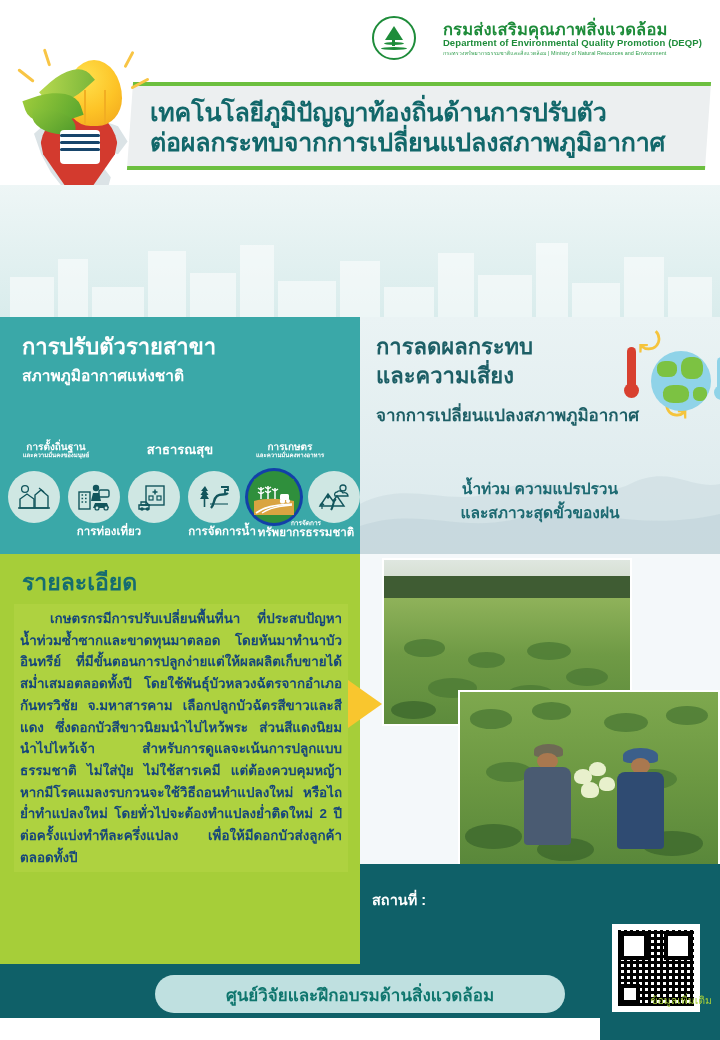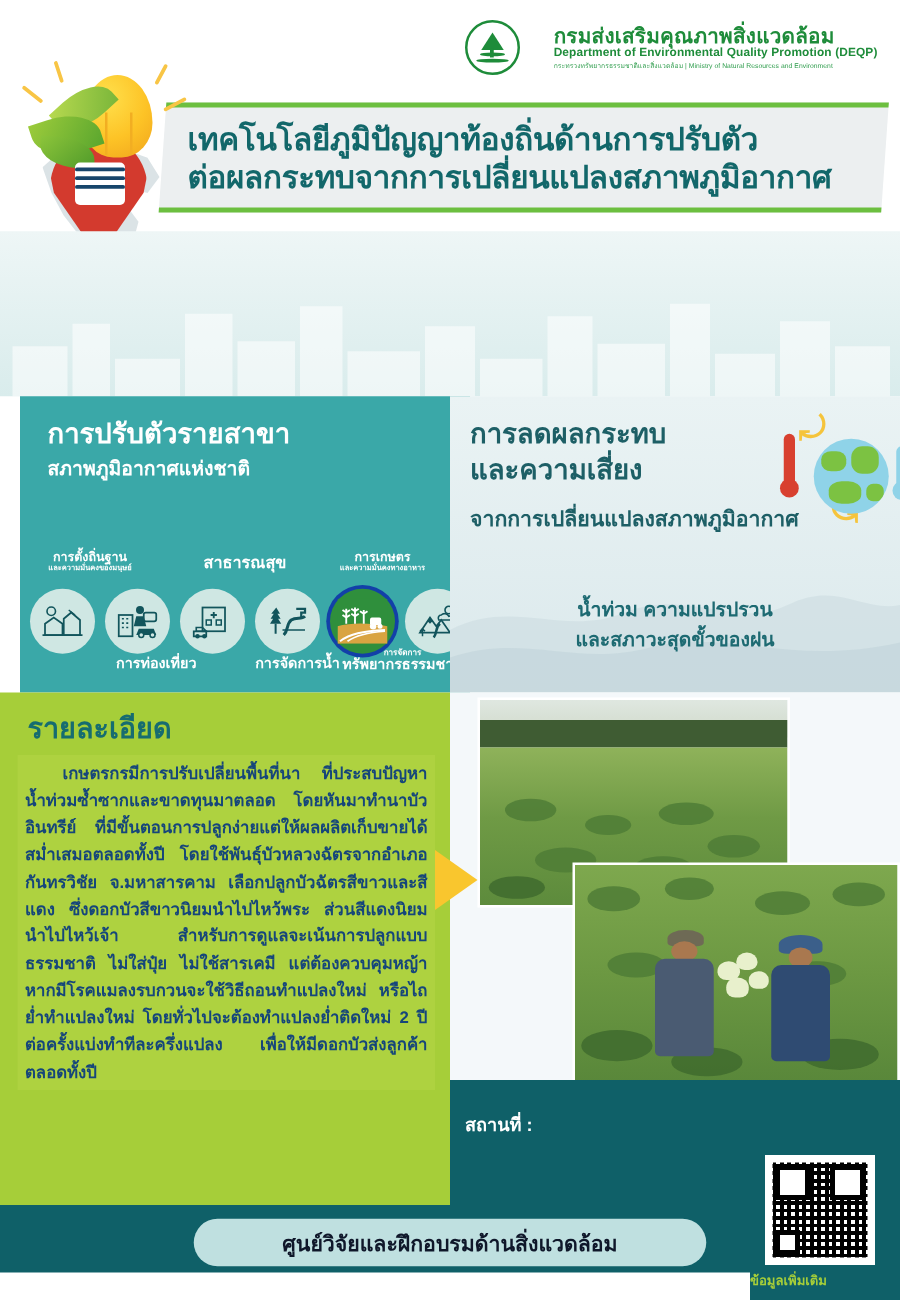--- a/index.html
+++ b/index.html
@@ -107,21 +107,21 @@
   .tech-band {
     position: absolute; left: 0; top: 185px; width: 720px; height: 132px;
     background: linear-gradient(180deg, #eef6f6 0%, #d9ecec 100%);
     overflow: hidden;
   }
   .skyline { position:absolute; left:0; bottom:0; width:720px; height:86px; opacity:.55; }
   .skyline i { position:absolute; bottom:0; background:#ffffff; }
 
   
   .panel-left {
-    position: absolute; left: 16px; top: 317px; width: 360px; height: 237px;
+    position: absolute; left: 0; top: 317px; width: 360px; height: 237px;
     background: #3aa8a8;
   }
   .panel-right {
     position: absolute; left: 360px; top: 317px; width: 393px; height: 237px;
     background: linear-gradient(180deg, #eaf3f4 0%, #dbe9ec 100%);
     overflow: hidden;
   }
   .hills { position:absolute; left:0; bottom:0; width:360px; height:120px; }
 
   .pl-title {
@@ -248,33 +248,33 @@
     position: relative;
   }
   .qr::before, .qr::after, .qr i {
     content:""; position:absolute; width:20px; height:20px;
     border:4px solid #000; background:#fff;
   }
   .qr::before { left:2px; top:2px; }
   .qr::after  { right:2px; top:2px; }
   .qr i { left:2px; bottom:2px; }
   .qr-label {
-    position:absolute; left: 600px; top: 1016px; width: 112px; text-align:left;
-    font-size: 10.5px; font-weight:bold; color:#a6ce39;
+    position:absolute; left: 600px; top: 992px; width: 112px; text-align:right;
+    font-size: 10.5px; font-weight:normal; color:#a6ce39;
   }
 
   .footer {
     position: absolute; left: 0; top: 964px; width: 720px; height: 76px;
     background: #0f6068;
   }
   .footer-pill {
     position: absolute; left: 155px; top: 975px; width: 410px; height: 38px;
     background: #bfe0e0; border-radius: 19px;
     display:flex; align-items:center; justify-content:center;
-    font-size: 17px; font-weight: bold; color: #0f172a;
+    font-size: 17px; font-weight: bold; color: #0f766e;
   }
   .footer-white {
     position:absolute; left:0; top:1018px; width:600px; height:22px; background:#ffffff;
   }
 </style>
 </head>
 <body>
 
 <div class="poster">
 

